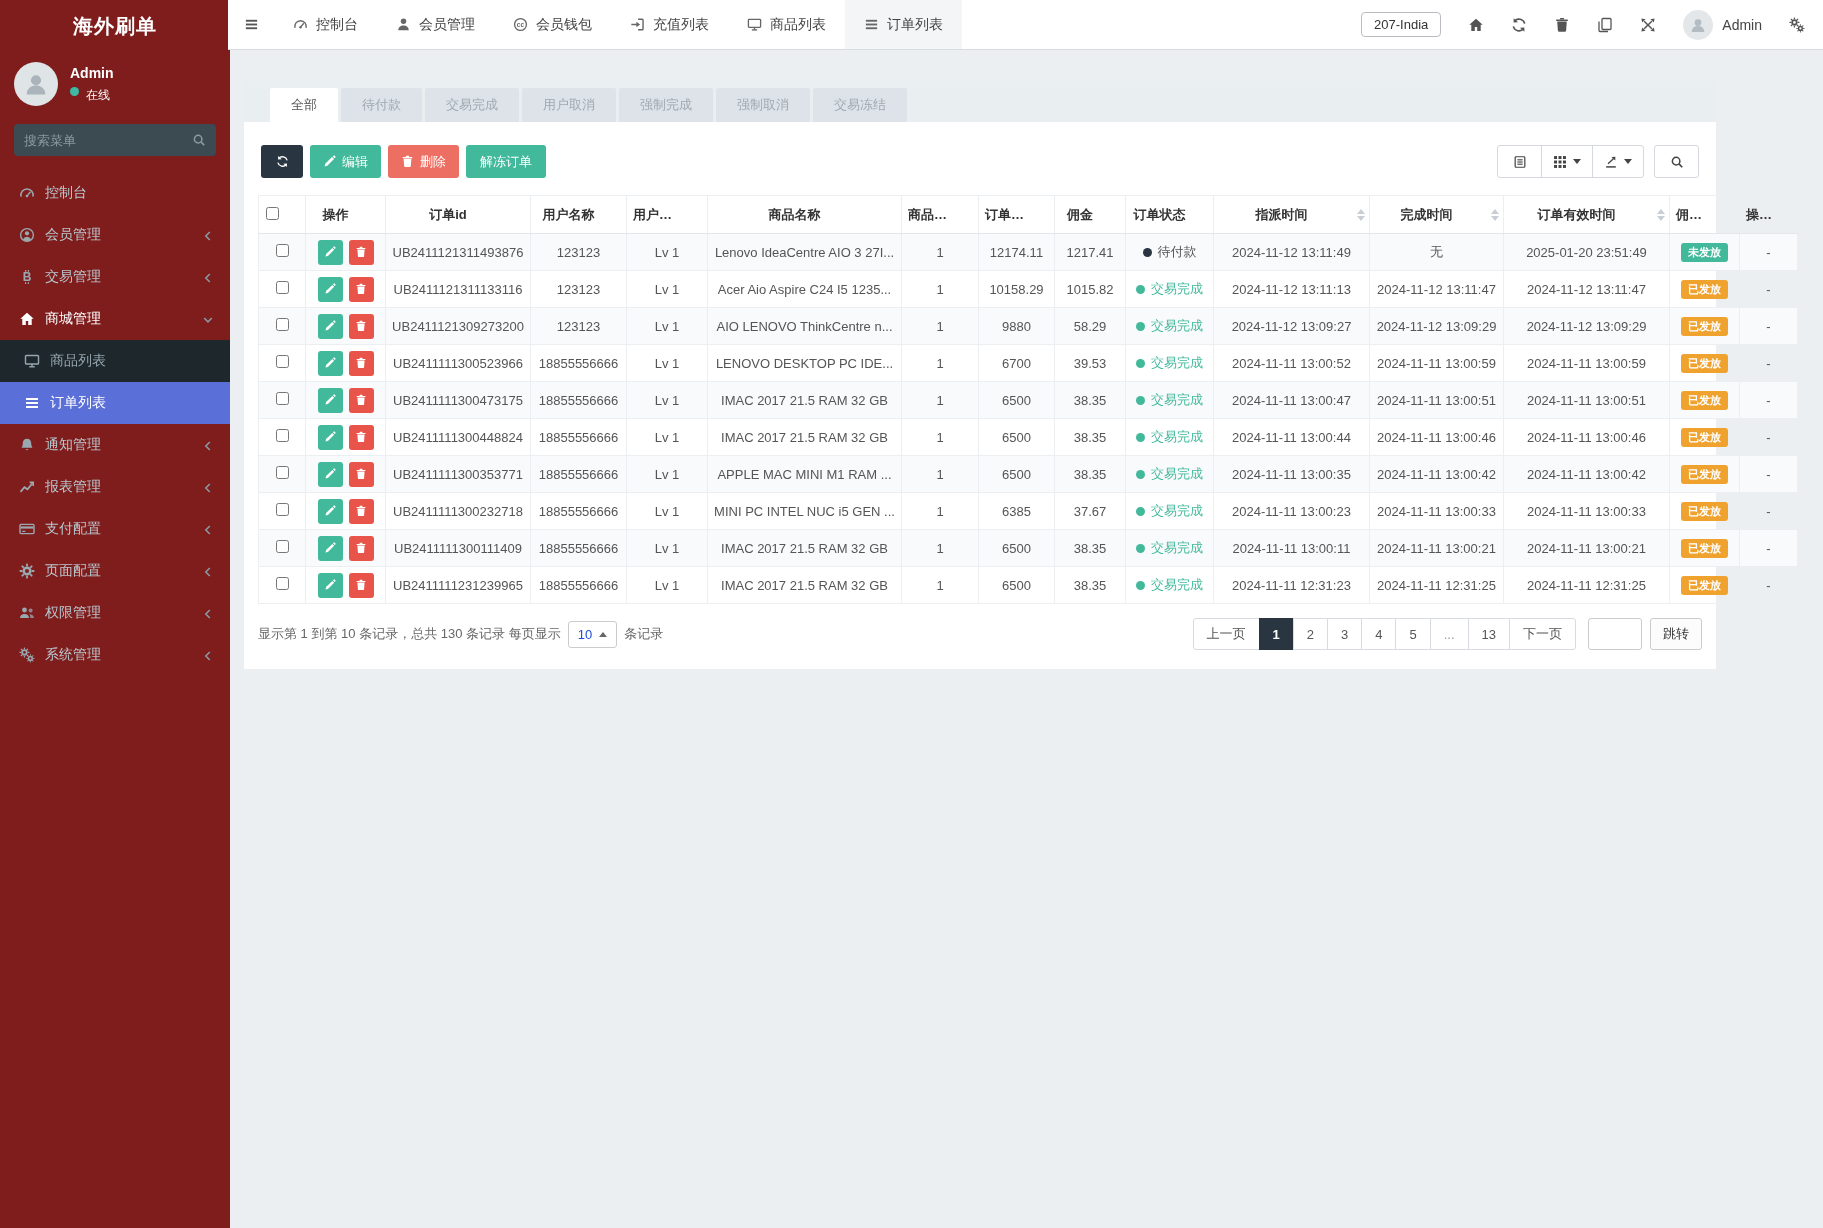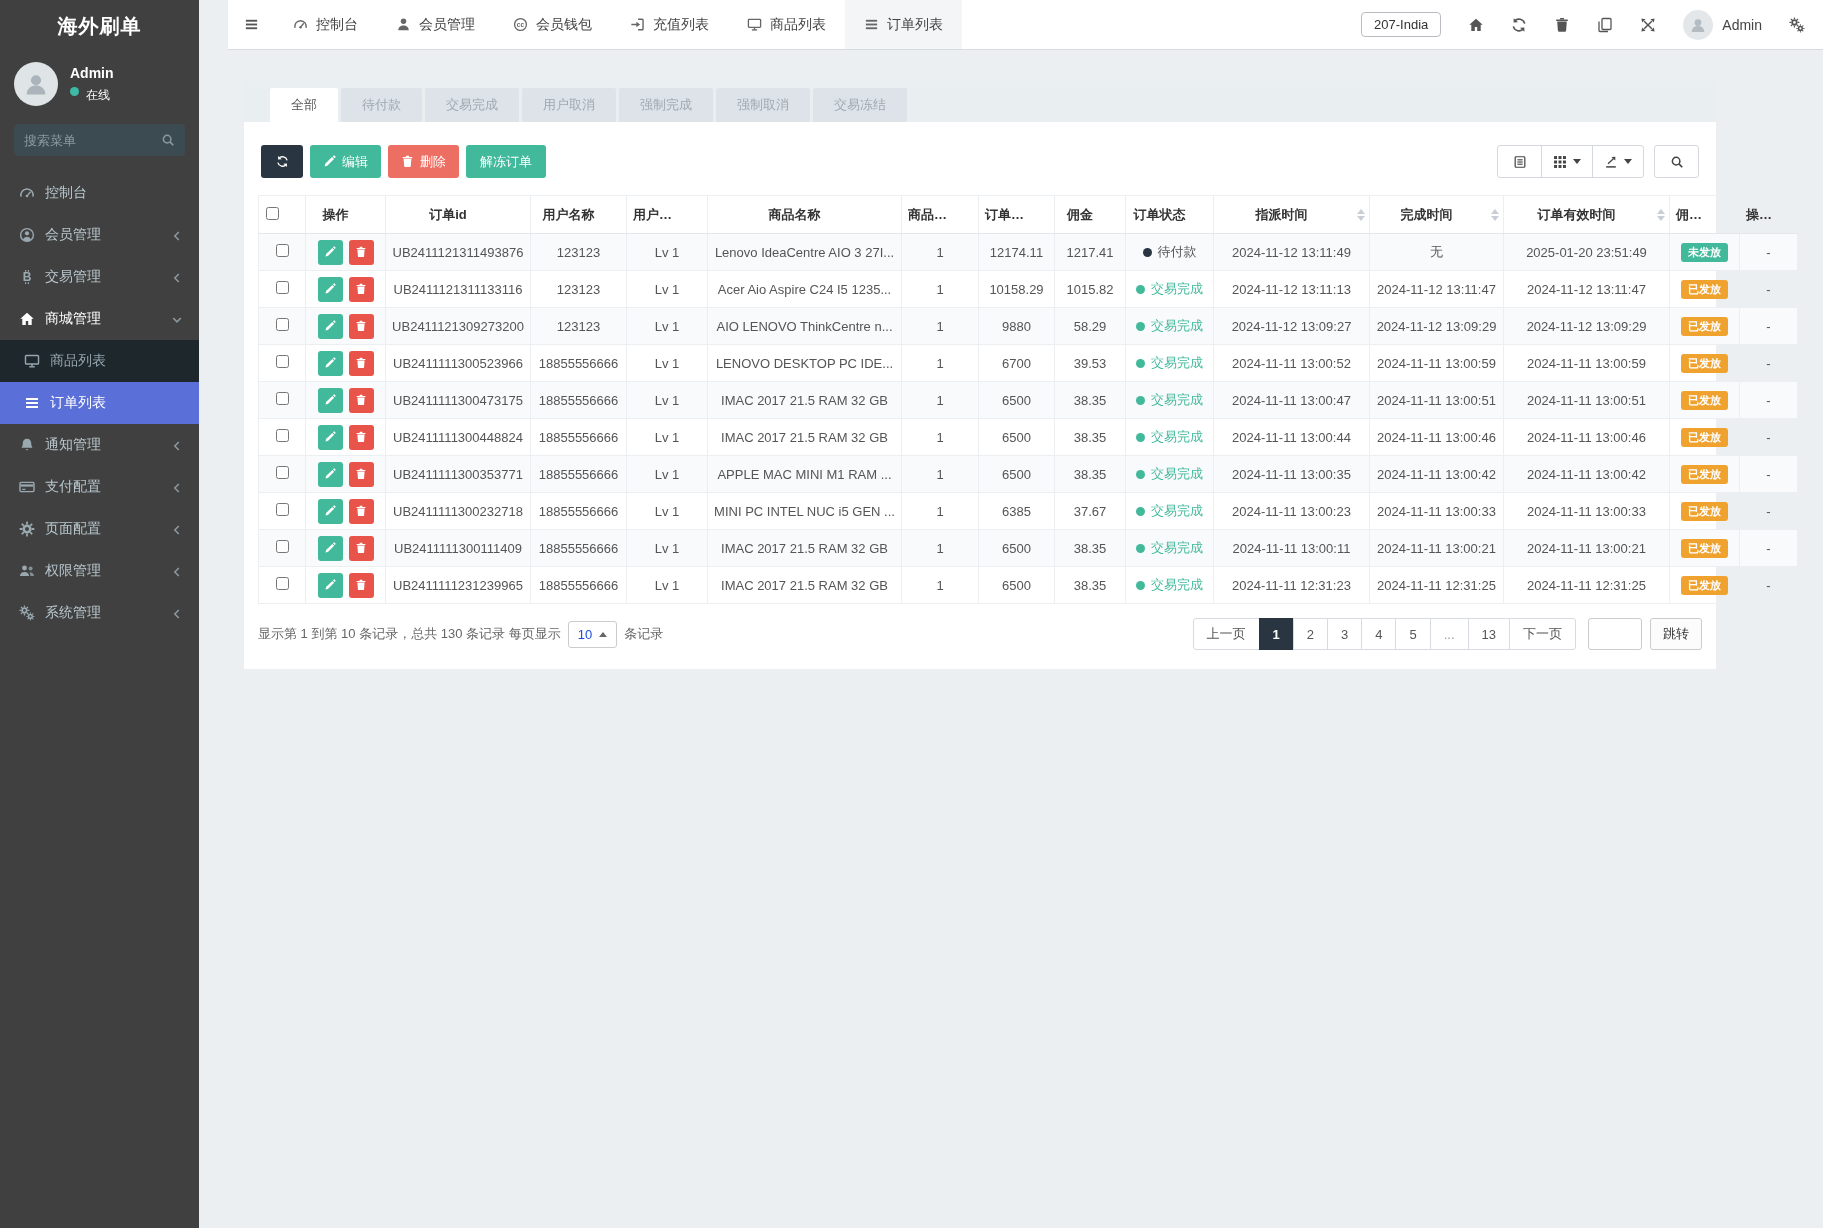--- a/index.html
+++ b/index.html
@@ -1,21 +1,21 @@
 <!DOCTYPE html>
 <html><head>
 <meta charset="utf-8">
 <style>
 *{box-sizing:border-box;margin:0;padding:0}
 html,body{width:1823px;height:1228px}
 body{position:relative;background:#eceff2;font-family:"Liberation Sans","DejaVu Sans",sans-serif;font-size:13px;color:#555;overflow:hidden}
 .icn{display:inline-flex;width:16px;height:16px;flex:0 0 auto}
 .icn svg{width:100%;height:100%}
 
-.sidebar{position:absolute;left:0;top:0;width:199px;height:1228px;background:#404040;color:#b8c7ce}
+.sidebar{position:absolute;left:0;top:0;width:230px;height:1228px;background:#7f1d1d;color:#b8c7ce}
 .brand{height:52px;display:flex;align-items:center;justify-content:center;color:#fff;font-size:20px;font-weight:bold;letter-spacing:1px}
 .user-panel{display:flex;align-items:center;gap:12px;padding:10px 14px 14px}
 .avatar-lg{width:44px;height:44px;border-radius:50%;background:#dfe4e6;color:#aab4ba;display:flex;align-items:center;justify-content:center;overflow:hidden}
 .avatar-lg .icn{width:30px;height:30px}
 .user-name{color:#fff;font-size:14px;font-weight:bold;margin-bottom:6px}
 .user-status{display:flex;gap:7px;font-size:12px;color:#fff}
 .dot-online{width:9px;height:9px;border-radius:50%;background:#3db9a4}
 .side-search{margin:4px 14px 16px;height:32px;background:#3c4a52;border-radius:4px;display:flex;align-items:center;padding:0 10px;gap:6px}
 .side-search input{flex:1;background:transparent;border:none;outline:none;color:#cfd8dc;font-size:13px;min-width:0}
 .side-search input::placeholder{color:#8b9aa1}
@@ -223,20 +223,32 @@
             <path d="M8 1.8c-2.6 0-4.2 1.9-4.2 4.5 0 3-1.3 4.4-1.3 4.4h11s-1.3-1.4-1.3-4.4C12.2 3.7 10.6 1.8 8 1.8z" fill="currentColor"></path>
             <path d="M6.5 12.3a1.6 1.6 0 0 0 3 0z" fill="currentColor"></path>
           </svg>
         </span>
     <span class="s-label">通知管理</span>
     <span class="s-chev"><svg viewBox="0 0 12 12">
             <polyline points="7.8,2 3.8,6 7.8,10" fill="none" stroke="currentColor" stroke-width="1.6"></polyline>
           </svg></span>
   </div>
 
+  <div class="side-item">
+    <span class="icn s-icon">
+          <svg viewBox="0 0 16 16">
+            <polyline points="1.5,12.8 5.5,8.2 8.5,10.2 13.8,3.8" fill="none" stroke="currentColor" stroke-width="1.8"></polyline>
+            <polyline points="10.6,3.4 14.2,3.4 14.2,7" fill="none" stroke="currentColor" stroke-width="1.6"></polyline>
+          </svg>
+        </span>
+    <span class="s-label">报表管理</span>
+    <span class="s-chev"><svg viewBox="0 0 12 12">
+            <polyline points="7.8,2 3.8,6 7.8,10" fill="none" stroke="currentColor" stroke-width="1.6"></polyline>
+          </svg></span>
+  </div>
 
   <div class="side-item">
     <span class="icn s-icon">
           <svg viewBox="0 0 16 16">
             <rect x="1" y="3.4" width="14" height="9.2" rx="1" fill="none" stroke="currentColor" stroke-width="1.4"></rect>
             <rect x="1.6" y="5.4" width="12.8" height="2.2" fill="currentColor"></rect>
             <line x1="3.2" y1="10.4" x2="6.4" y2="10.4" stroke="currentColor" stroke-width="1.2"></line>
           </svg>
         </span>
     <span class="s-label">支付配置</span>

